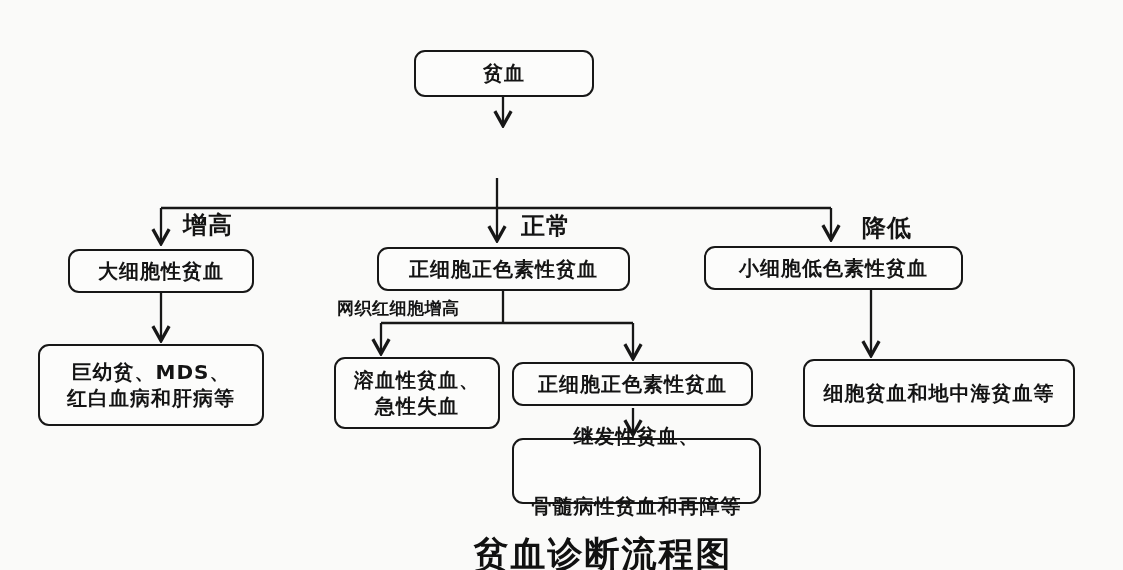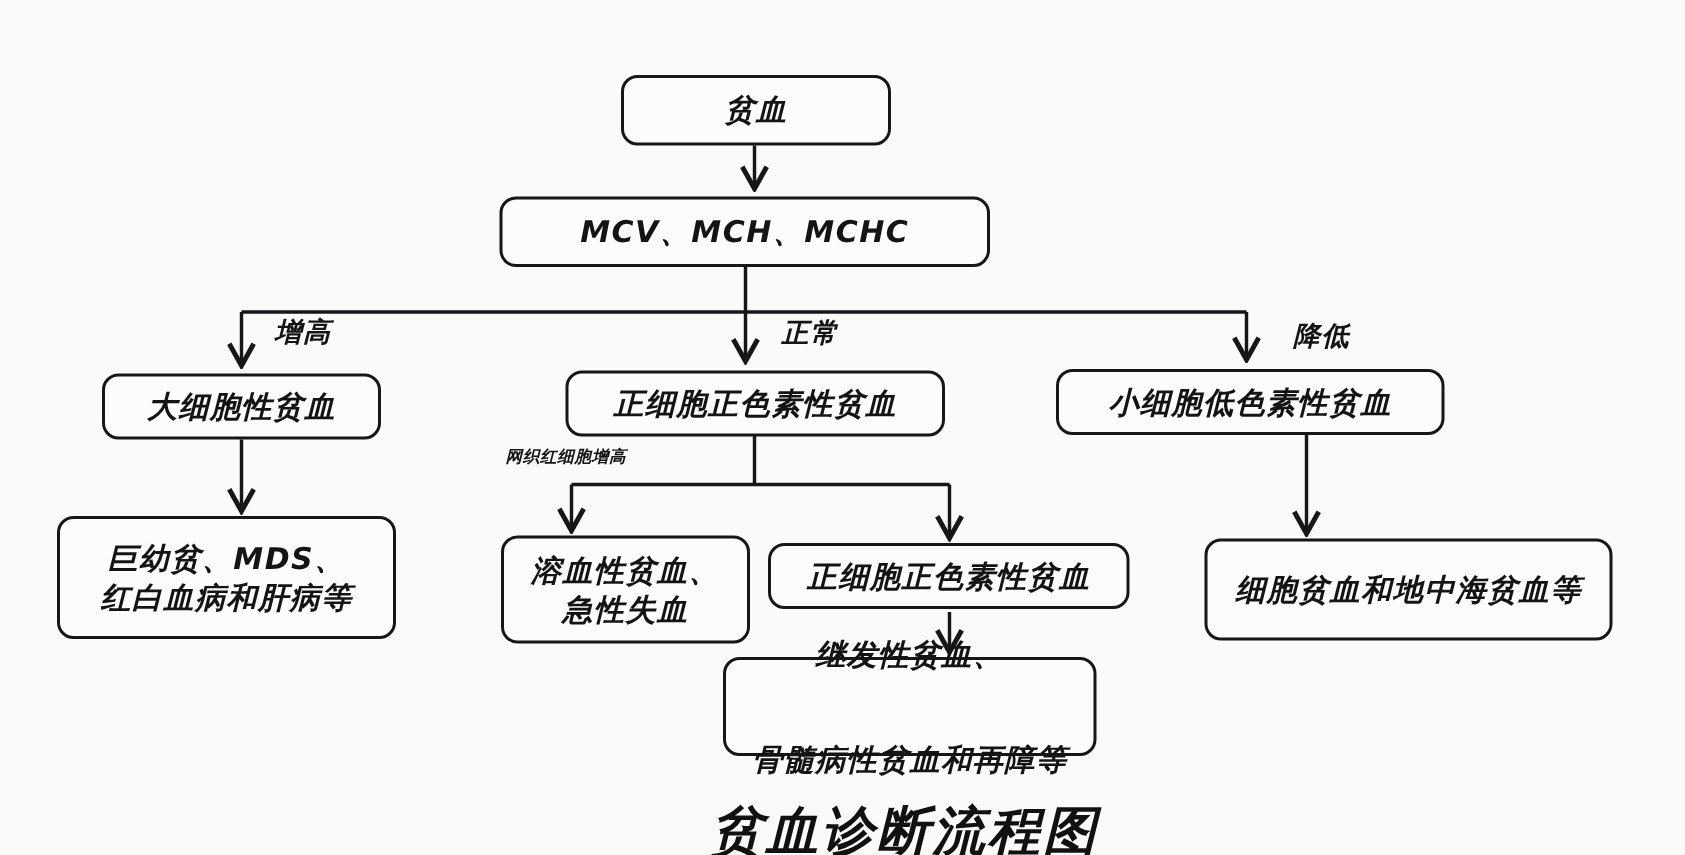--- a/index.html
+++ b/index.html
@@ -8,21 +8,20 @@
     background: #fafaf9;
     font-family: "DejaVu Sans", "Liberation Sans", sans-serif;
   }
   .canvas {
     position: relative;
     width: 1123px;
     height: 570px;
     background: #fafaf9;
     overflow: hidden;
     color: #161616;
-    font-style: italic;
   }
   .connectors {
     position: absolute;
     top: 0;
     left: 0;
     width: 1123px;
     height: 570px;
   }
   .node {
     position: absolute;
@@ -38,26 +37,26 @@
     font-weight: bold;
     font-size: 20px;
     line-height: 1.32;
     letter-spacing: 1px;
     color: #141414;
   }
   .node .ln { display: block; white-space: nowrap; }
   .edge-label {
     position: absolute;
     font-weight: bold;
-    font-size: 18px;
+    font-size: 24px;
     letter-spacing: 1px;
     color: #141414;
     white-space: nowrap;
   }
-  .edge-label.small { font-size: 11px; letter-spacing: 0.5px; }
+  .edge-label.small { font-size: 17px; letter-spacing: 0.5px; }
   .diagram-title {
     position: absolute;
     left: 458px;
     top: 531px;
     width: 290px;
     text-align: center;
     font-weight: bold;
     font-size: 35px;
     letter-spacing: 2px;
     color: #111;
@@ -95,23 +94,20 @@
       <line x1="633" y1="408" x2="633" y2="434" marker-end="url(#arrow)"></line>
 
       <line x1="871" y1="290" x2="871" y2="355" marker-end="url(#arrow)"></line>
     </g>
   </svg>
 
   <div class="node" style="left:414px; top:50px; width:180px; height:47px;">
     <span class="ln">贫血</span>
   </div>
 
-  <div class="node" style="left:333px; top:131px; width:327px; height:47px;">
-    <span class="ln">MCV、MCH、MCHC</span>
-  </div>
 
   <div class="node" style="left:68px; top:249px; width:186px; height:44px;">
     <span class="ln">大细胞性贫血</span>
   </div>
 
   <div class="node" style="left:377px; top:247px; width:253px; height:44px;">
     <span class="ln">正细胞正色素性贫血</span>
   </div>
 
   <div class="node" style="left:704px; top:246px; width:259px; height:44px;">
@@ -125,21 +121,21 @@
 
   <div class="node" style="left:334px; top:357px; width:166px; height:72px;">
     <span class="ln">溶血性贫血、</span>
     <span class="ln">急性失血</span>
   </div>
 
   <div class="node" style="left:512px; top:362px; width:241px; height:44px;">
     <span class="ln">正细胞正色素性贫血</span>
   </div>
 
-  <div class="node" style="left:482px; top:438px; width:249px; height:66px;gap:44px;">
+  <div class="node" style="left:512px; top:438px; width:249px; height:66px;gap:44px;">
     <span class="ln">继发性贫血、</span>
     <span class="ln">骨髓病性贫血和再障等</span>
   </div>
 
   <div class="node" style="left:803px; top:359px; width:272px; height:68px;">
     <span class="ln">细胞贫血和地中海贫血等</span>
   </div>
 
   <div class="edge-label" style="left:183px; top:209px;">增高</div>
   <div class="edge-label" style="left:521px; top:210px;text-align:center;">正常</div>

